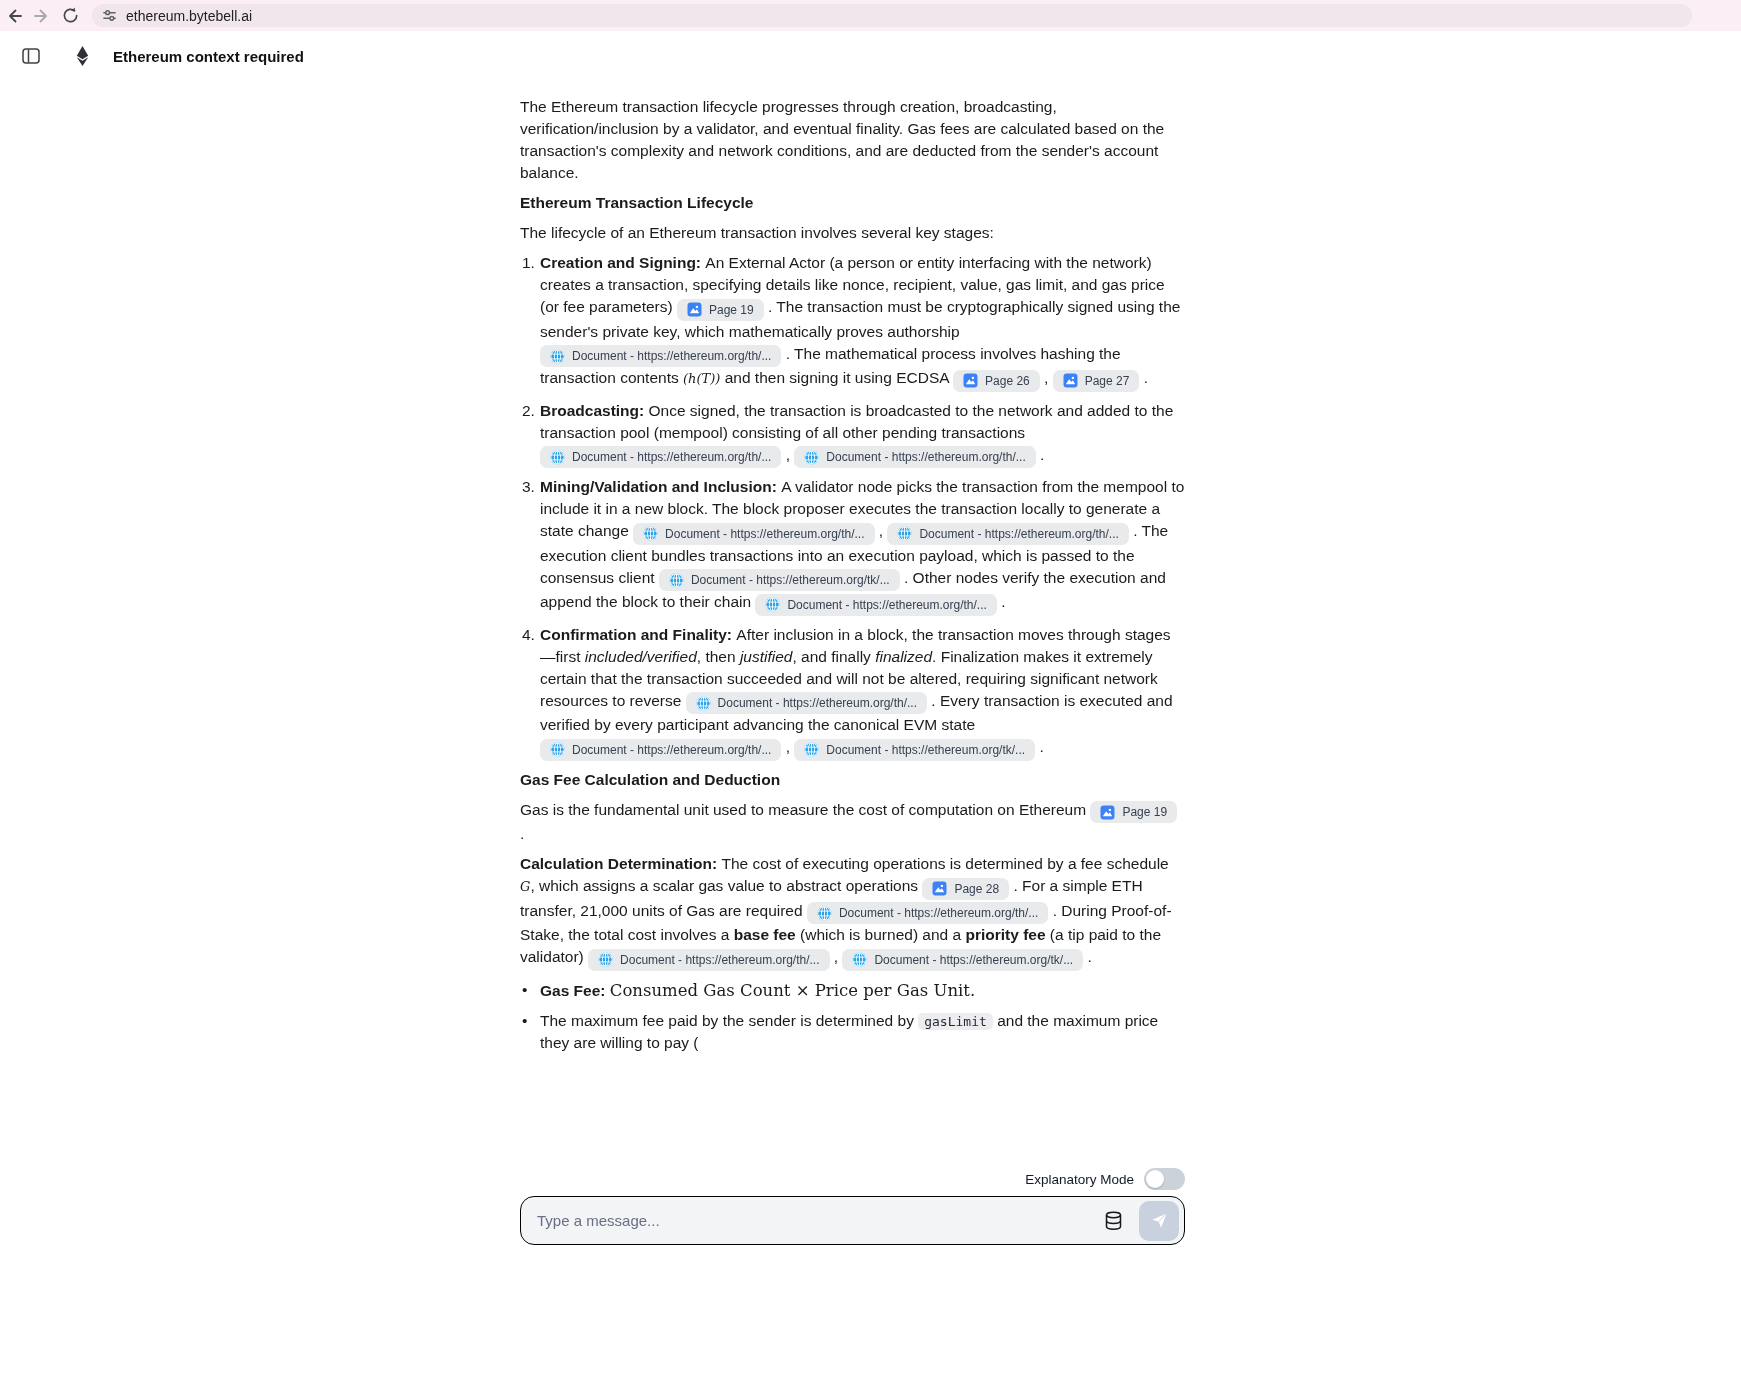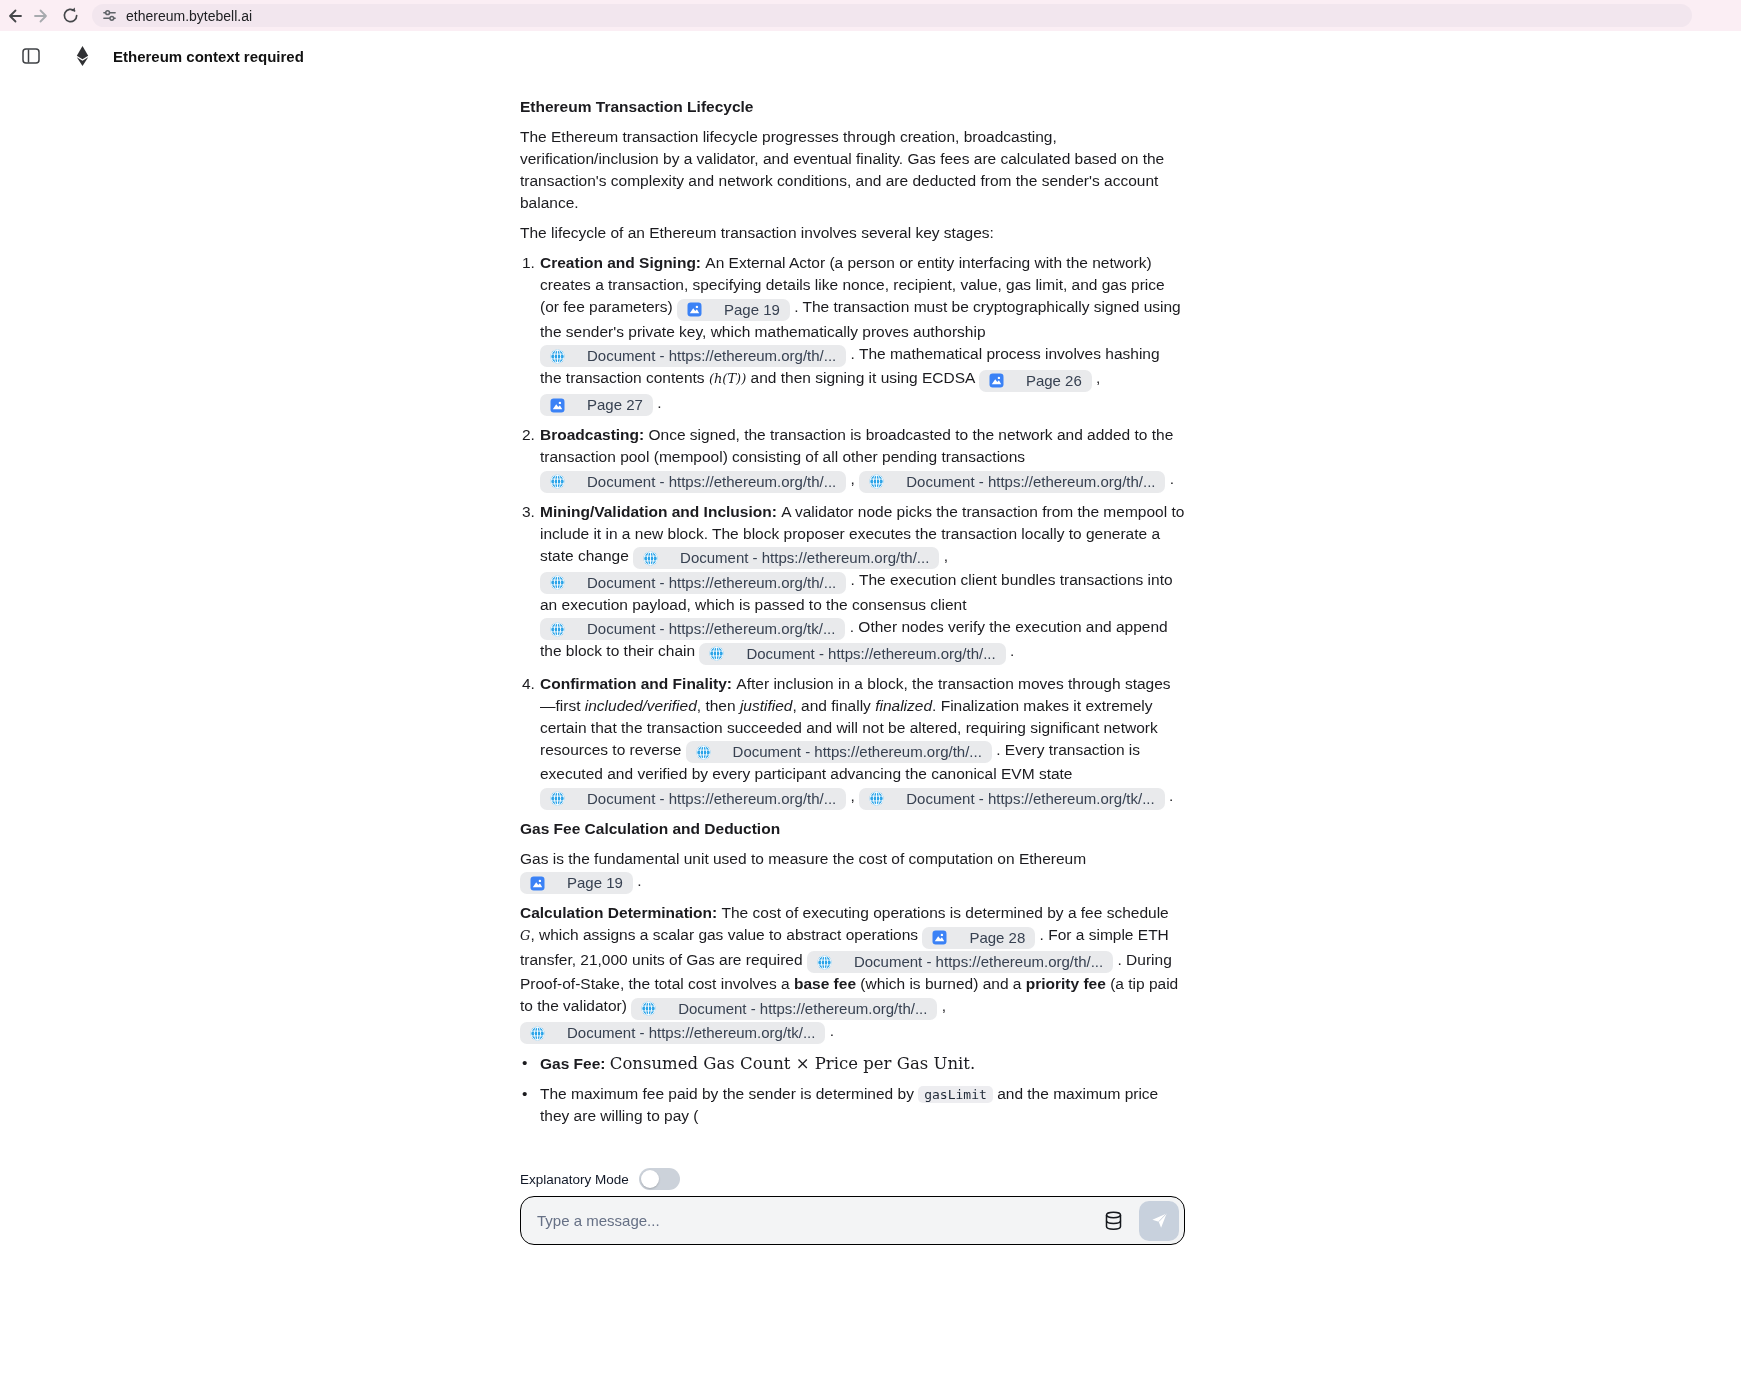--- a/index.html
+++ b/index.html
@@ -35,27 +35,27 @@
   .list { margin:8px 0; }
   .li { position:relative; padding-left:20px; margin-bottom:8px; }
   .marker { position:absolute; left:2px; }
   .b { font-weight:700; }
   .i { font-style:italic; }
   .math { font-family:"DejaVu Serif",serif; font-style:italic; font-size:13px; }
   .formula { font-family:"DejaVu Serif",serif; font-size:16.5px; }
   .code { font-family:"DejaVu Sans Mono",monospace; font-size:13px; background:#ededf0;
     border-radius:5px; padding:1px 6px; color:#1f2937; white-space:nowrap; }
 
-  .chip { display:inline-flex; align-items:center; gap:22px; background:#e9eaec; border-radius:7px;
-    padding:3px 10px; font-size:15px; font-weight:500; color:#374151; vertical-align:-5px;
+  .chip { display:inline-flex; align-items:center; gap:7px; background:#e9eaec; border-radius:7px;
+    padding:3px 10px; font-size:12px; font-weight:500; color:#374151; vertical-align:-5px;
     white-space:nowrap; line-height:16px; cursor:pointer; }
 
   
   .mode-row { position:absolute; top:1168px; left:520px; width:665px; display:flex;
-    justify-content:flex-start; align-items:center; gap:10px; }
+    justify-content:flex-end; align-items:center; gap:10px; }
   .mode-label { font-size:13.5px; font-weight:500; color:#111827; }
   .toggle { width:41px; height:22px; border-radius:11px; background:#ccd2da; position:relative; cursor:pointer; }
   .knob { position:absolute; left:2px; top:2px; width:18px; height:18px; border-radius:50%;
     background:#fff; box-shadow:0 1px 2px rgba(0,0,0,.2); }
 
   .composer { position:absolute; top:1196px; left:520px; width:665px; height:49px;
     background:#f3f4f5; border:1px solid #000000; border-radius:14px;
     display:flex; align-items:center; padding:0 5px 0 16px; }
   .composer input { flex:1; border:none; outline:none; background:transparent; font-size:15px;
     color:#111; font-family:inherit; }
@@ -106,22 +106,22 @@
     <svg width="13" height="20" viewBox="0 0 12 19">
       <polygon points="6,0 11.4,9.2 6,12.6 0.6,9.2" fill="#303134"></polygon>
       <polygon points="6,19 11.4,10.6 6,14 0.6,10.6" fill="#303134"></polygon>
     </svg>
   </span>
   <span class="app-title">Ethereum context required</span>
 </div>
 
 <div class="chat">
   <div id="assistant-message">
+      <div class="para"><span>The Ethereum transaction lifecycle progresses through creation, broadcasting, verification/inclusion by a validator, and eventual finality. Gas fees are calculated based on the transaction's complexity and network conditions, and are deducted from the sender's account balance.</span></div>
       <div class="para"><span class="b">Ethereum Transaction Lifecycle</span></div>
-      <div class="para"><span>The Ethereum transaction lifecycle progresses through creation, broadcasting, verification/inclusion by a validator, and eventual finality. Gas fees are calculated based on the transaction's complexity and network conditions, and are deducted from the sender's account balance.</span></div>
       <div class="para"><span>The lifecycle of an Ethereum transaction involves several key stages:</span></div>
       <div class="list">
         <div class="li"><span class="marker">1.</span><span class="b">Creation and Signing: </span><span>An External Actor (a person or entity interfacing with the network) creates a transaction, specifying details like nonce, recipient, value, gas limit, and gas price (or fee parameters) </span><span class="chip">
             <svg width="15" height="15" viewBox="0 0 15 15">
     <rect x="0.5" y="0.5" width="14" height="14" rx="3.2" fill="#3b82f6"></rect>
     <circle cx="9.9" cy="4.9" r="1.2" fill="#fff"></circle>
     <path d="M2.8 11.2 L6.2 6.2 L8.3 9.1 L9.9 7.3 L12.2 11.2 Z" fill="#fff"></path>
   </svg>
             <span class="chip-label">Page 19</span>
           </span><span> . The transaction must be cryptographically signed using the sender's private key, which mathematically proves authorship </span><span class="chip">

